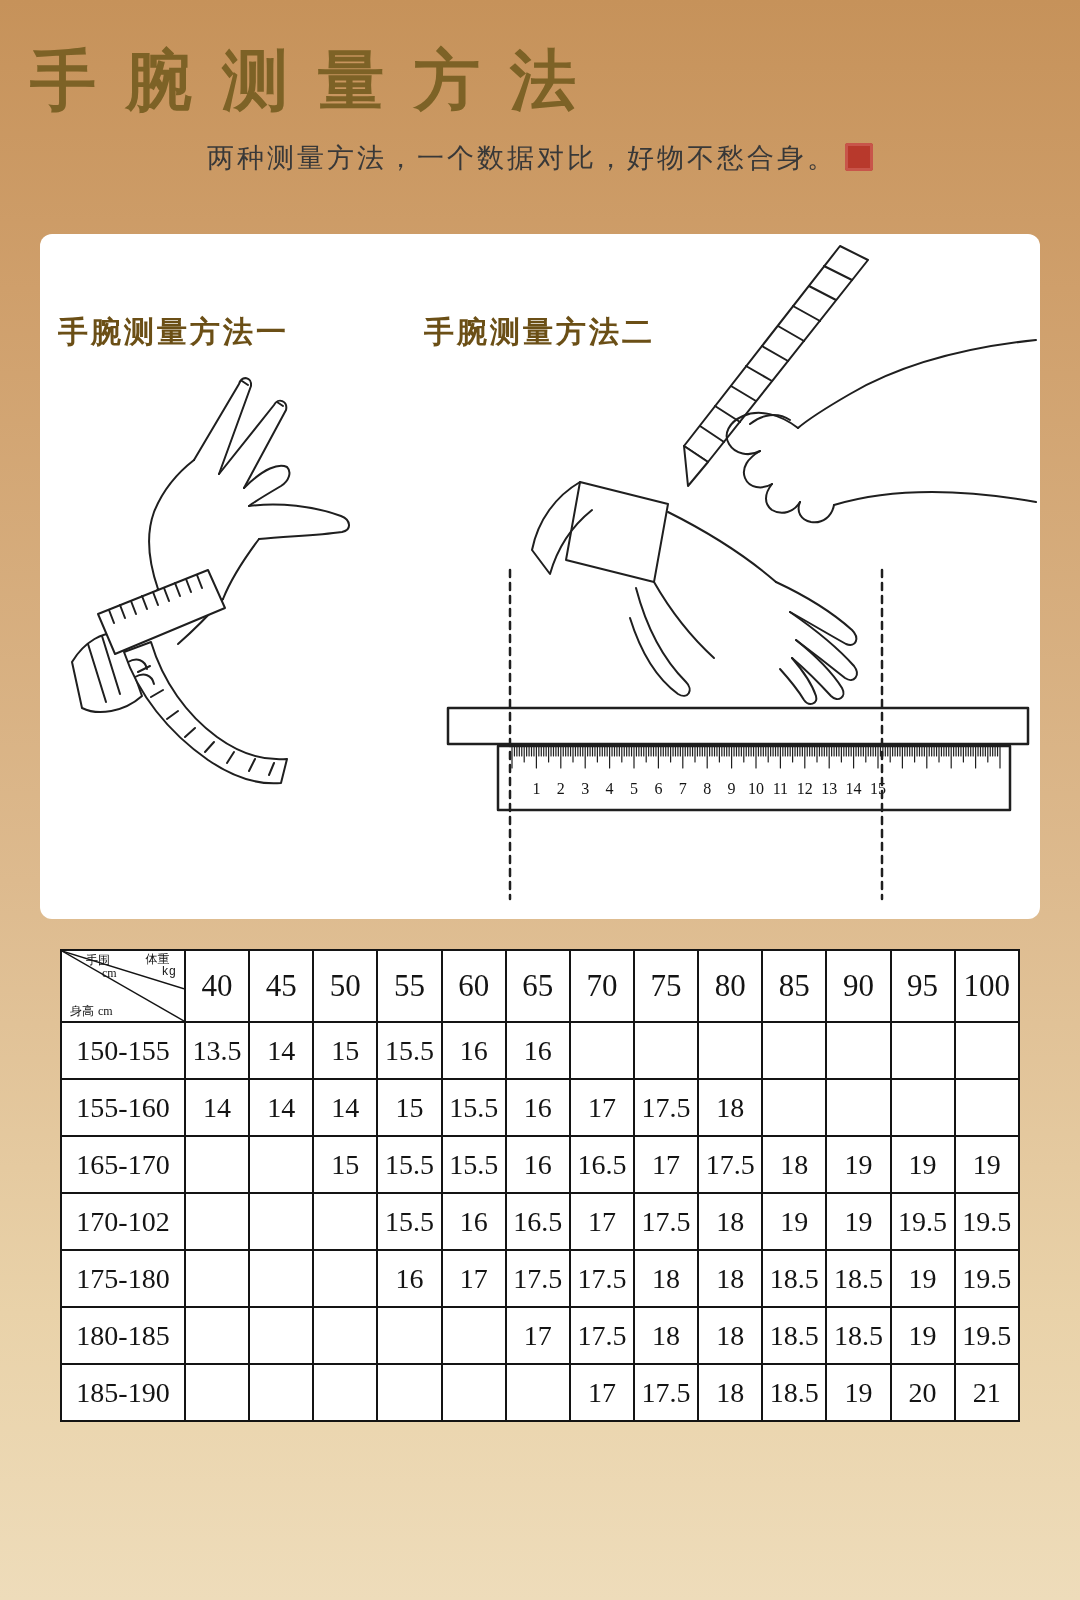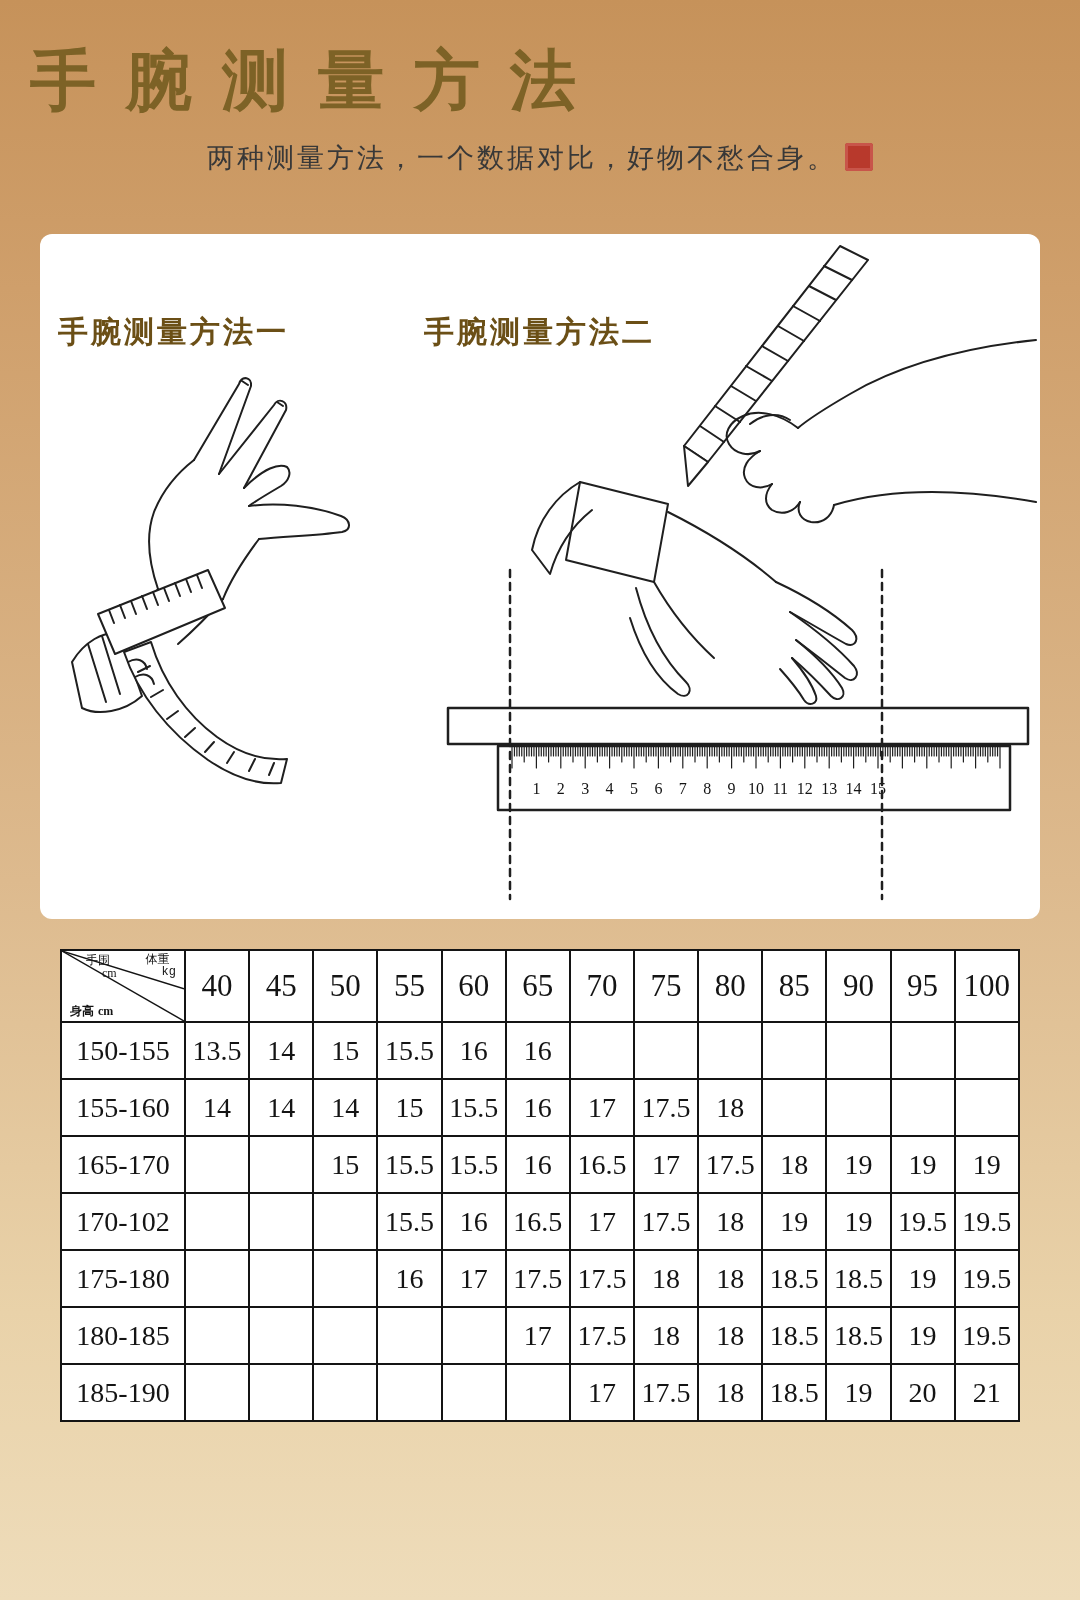--- a/index.html
+++ b/index.html
@@ -35,21 +35,21 @@
   .size-table td{height:55px;font-size:28px;}
   .height-cell{font-size:27px;}
   .corner-cell{position:relative;width:122px;}
   .corner-lines{position:absolute;left:0;top:0;width:100%;height:100%;}
   .corner-lines line{stroke:#141414;stroke-width:1.5;}
   .ck{position:absolute;font-size:12px;line-height:1.1;color:#141414;text-align:left;}
   .ck-wrist{left:24px;top:3px;}
   .ck-wrist .u{display:block;margin-left:16px;}
   .ck-weight{right:8px;top:2px;}
   .ck-weight .u{display:block;margin-left:16px;font-family:Liberation Mono, monospace;}
-  .ck-height{left:8px;bottom:3px;font-weight:bold;}
+  .ck-height{left:8px;bottom:3px;}
   .ck-height .u{margin-left:4px;}
 </style>
 </head>
 <body>
 
 <div class="page">
 
   <h1 class="title">手腕测量方法</h1>
 
   <div class="subtitle-row">

